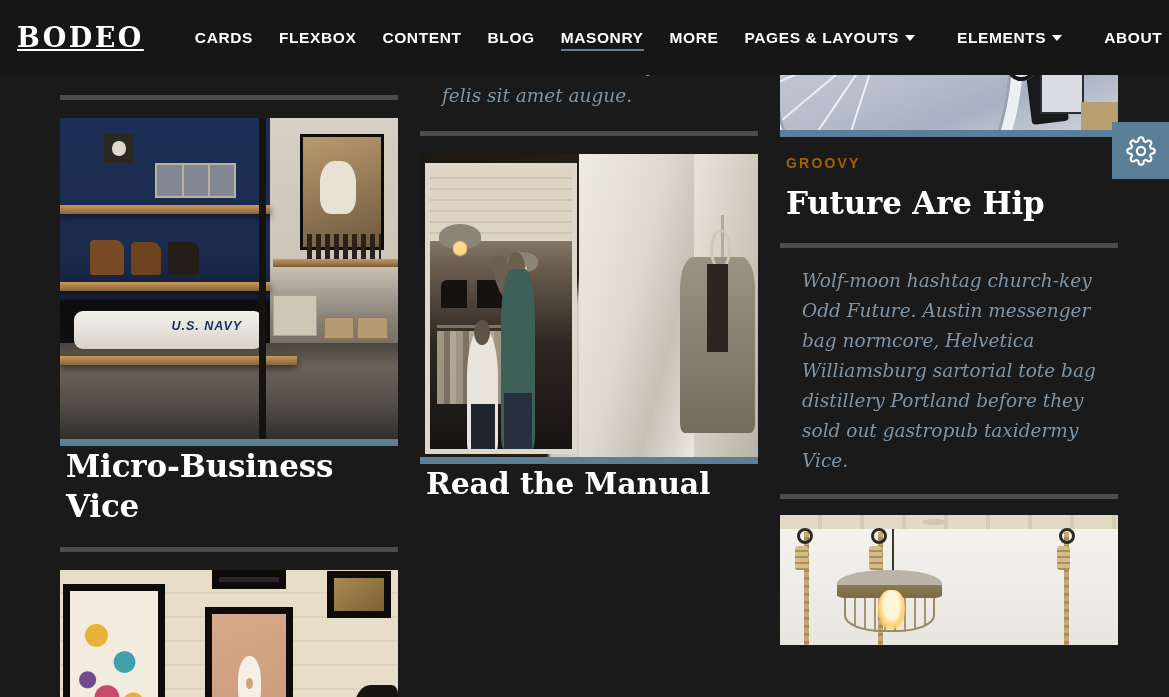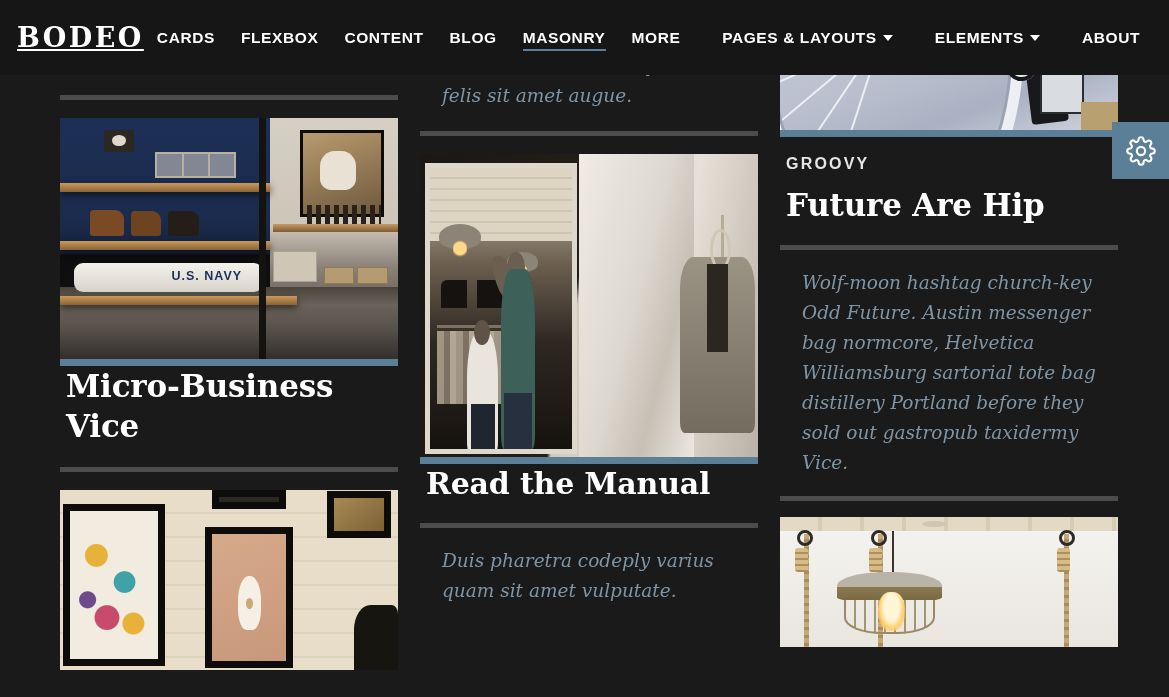--- a/index.html
+++ b/index.html
@@ -22,20 +22,21 @@
     align-items: center;
     padding: 0 16px 0 16px;
     z-index: 30;
   }
   .brand {
     font-family: "DejaVu Serif", "Liberation Serif", serif;
     font-size: 27px;
     font-weight: 700;
     letter-spacing: 2.5px;
     color: #ffffff;
+    margin-right: 38px;
     padding-left: 1px;
     white-space: nowrap;
   }
   .nav-primary, .nav-secondary {
     display: flex;
     align-items: flex-start;
   }
   .nav-primary { gap: 0; }
   .nav-secondary { margin-left: auto; gap: 16px; }
 
@@ -109,22 +110,22 @@
   }
   .thumb-inner {
     position: relative;
     width: 100%;
     height: 100%;
     overflow: hidden;
   }
 
   
   .kicker {
-    color: #e5e5e5;
-    font-size: 16px;
+    color: #a16207;
+    font-size: 14px;
     font-weight: 700;
     letter-spacing: 2.2px;
     text-transform: uppercase;
     margin: 18px 0 12px 6px;
     font-family: "Liberation Sans", sans-serif;
   }
   .title {
     color: #ffffff;
     font-family: "DejaVu Serif", "Liberation Serif", serif;
     font-weight: 700;
@@ -140,21 +141,21 @@
     font-family: "DejaVu Serif", "Liberation Serif", serif;
     font-style: italic;
     font-size: 18.5px;
     line-height: 1.62;
     margin: 8px 0 0 22px;
     padding-right: 10px;
   }
 
   
   
-  .img-shop { height: 248px; }
+  .img-shop { height: 328px; font-style: italic; }
   .shop-bg {
     position: absolute; inset: 0;
     background:
       linear-gradient(180deg,#1d2f55 0%,#1b2b4d 42%,#16223d 56%,#0d0d0f 57%,#191512 100%);
   }
   .shop-wallR {
     position: absolute; left: 62%; top: 0; right: 0; bottom: 0;
     background: linear-gradient(180deg,#d6cfc4 0%,#cdc5b8 45%,#8a8178 62%,#3a342e 100%);
   }
   .shop-floor {
@@ -592,24 +593,20 @@
             <div class="bq-woman"></div>
             <div class="bq-legs"></div>
           </div>
           <div class="bq-hook"></div>
           <div class="bq-coat"></div>
         </div>
       </div>
       <h2 class="title sm">Read the Manual</h2>
     </article>
 
-    <article class="card">
-      <div class="rule"></div>
-      <p class="quote">Duis pharetra codeply varius quam sit amet vulputate.</p>
-    </article>
 
   </section>
 
   <section class="col col-3">
 
     <article class="card">
       <div class="thumb img-bike">
         <div class="thumb-inner">
           <div class="bike-bg"></div>
           <div class="spoke sp1"></div>

